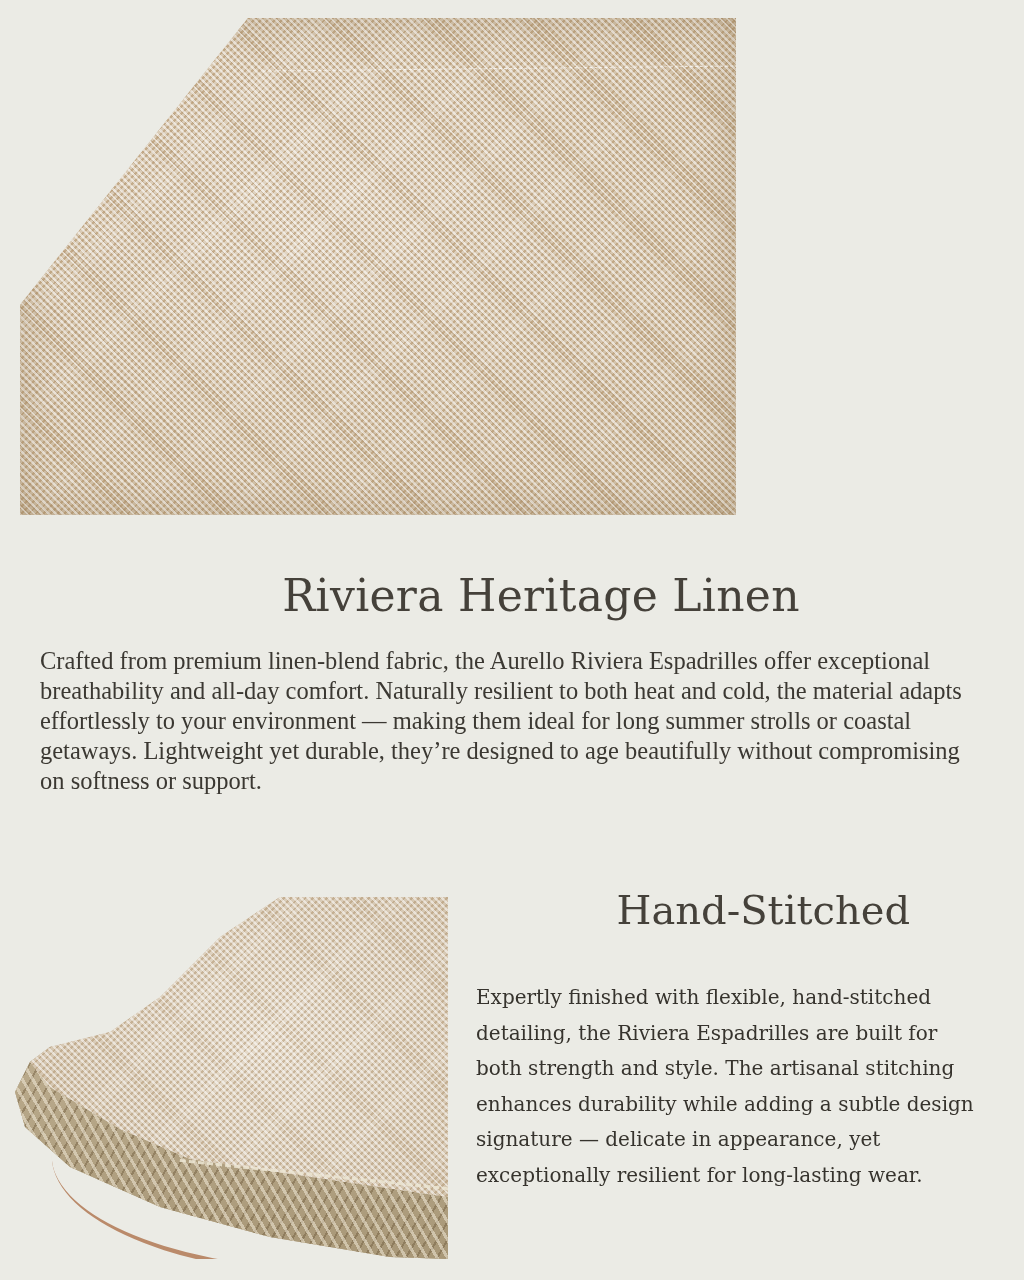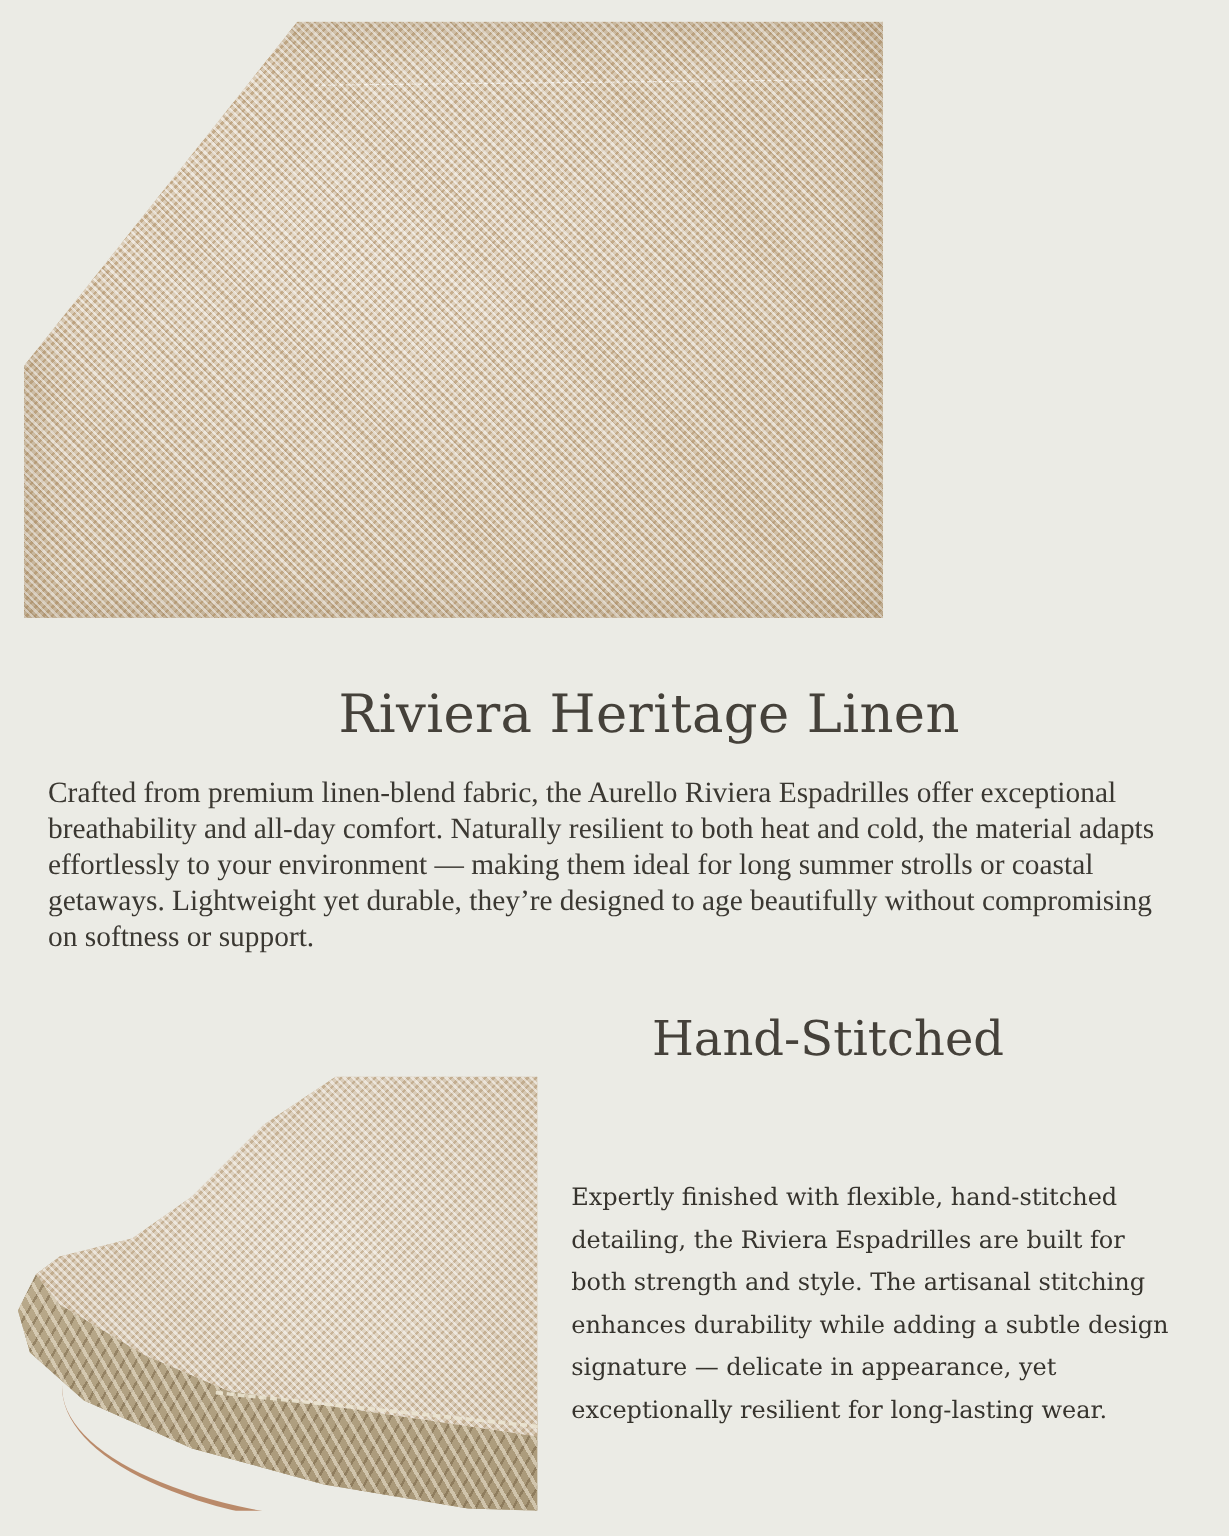--- a/index.html
+++ b/index.html
@@ -124,23 +124,23 @@
       height: 0;
       border-top: 3px dashed rgba(235,228,210,0.9);
       transform: rotate(6deg);
       transform-origin: left top;
     }
 
     
     .stitch-title {
       position: absolute;
       left: 470px;
-      top: 836px;
+      top: 880px;
       width: 440px;
-      text-align: center;
+      text-align: right;
       font-family: "DejaVu Serif", "Liberation Serif", serif;
       font-weight: normal;
       font-size: 40px;
       line-height: 60px;
       color: #45413a;
       margin: 0;
     }
     .stitch-desc {
       position: absolute;
       left: 476px;

